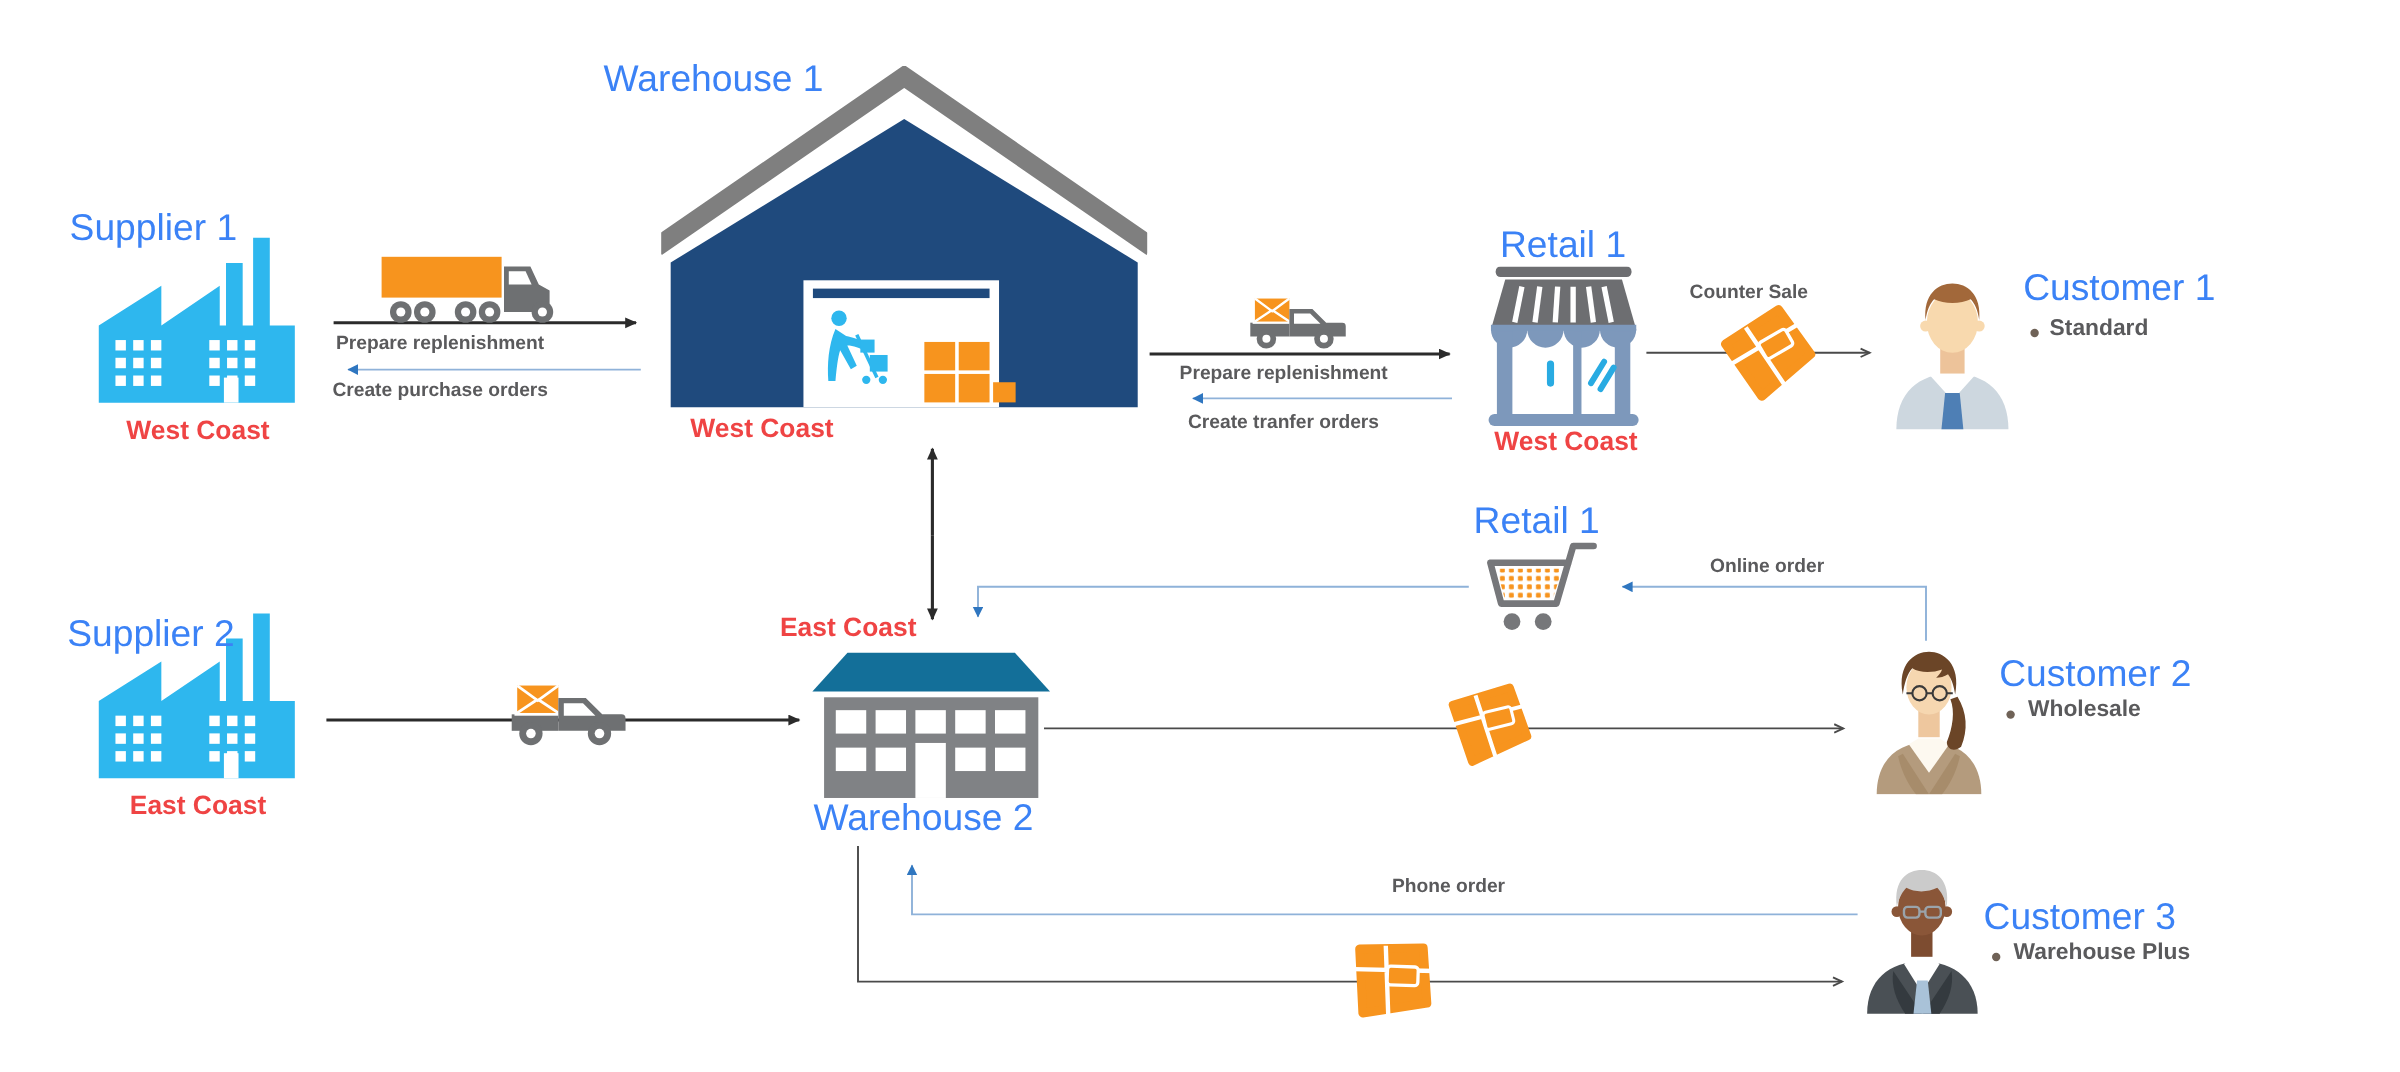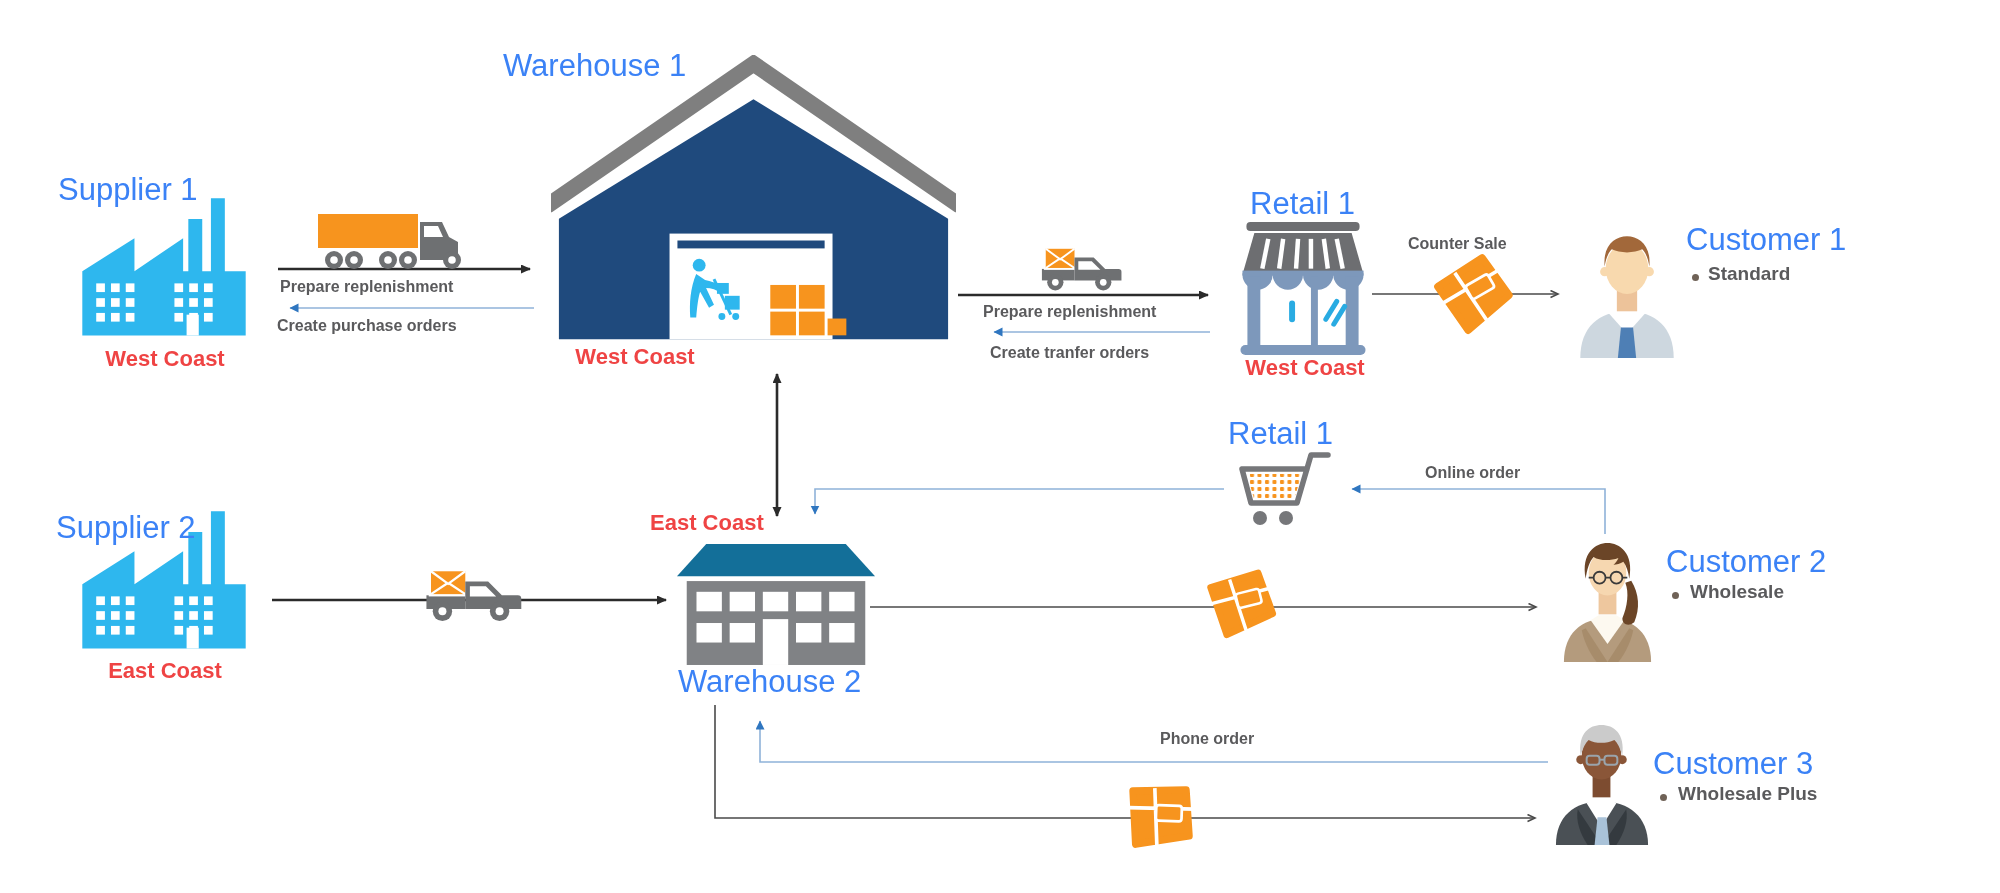--- a/index.html
+++ b/index.html
@@ -344,15 +344,15 @@
   <div class="t title" style="left:678px;top:664px;">Warehouse 2</div>
 
   <div class="t title" style="left:1666px;top:544px;">Customer 2</div>
   <div class="bullet" style="left:1672px;top:592px;"></div>
   <div class="t ctype" style="left:1690px;top:581px;">Wholesale</div>
 
   <div class="t flow" style="left:1160px;top:730px;">Phone order</div>
 
   <div class="t title" style="left:1653px;top:746px;">Customer 3</div>
   <div class="bullet" style="left:1660px;top:794px;"></div>
-  <div class="t ctype" style="left:1678px;top:783px;">Wholesale Plus</div>
+  <div class="t ctype" style="left:1678px;top:783px;">Warehouse Plus</div>
 
 </div>
 
 </body></html>

